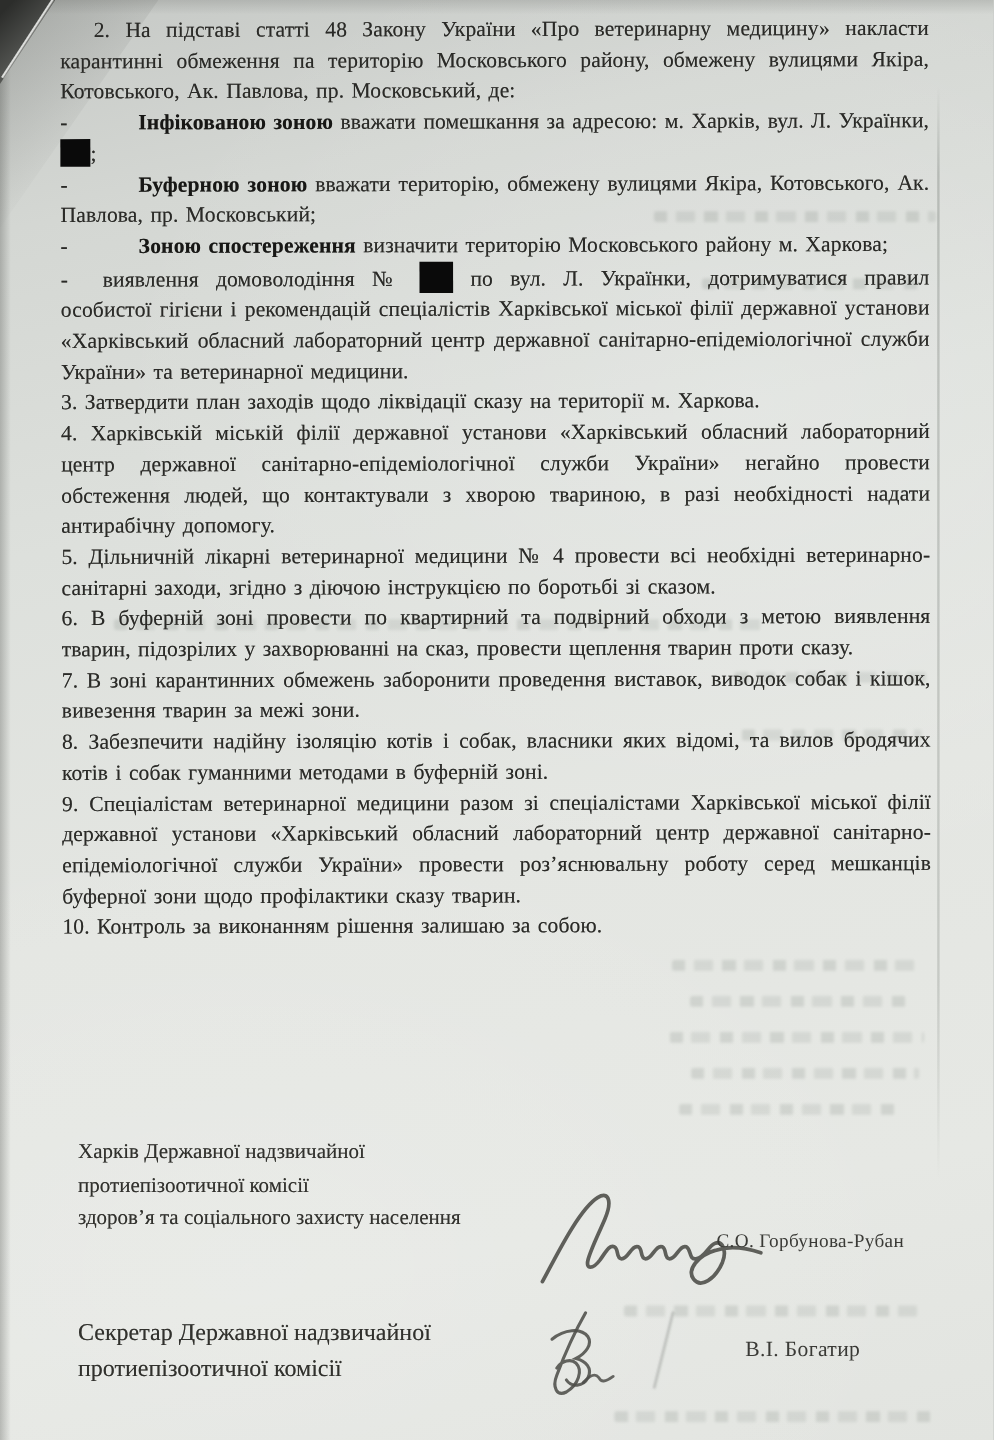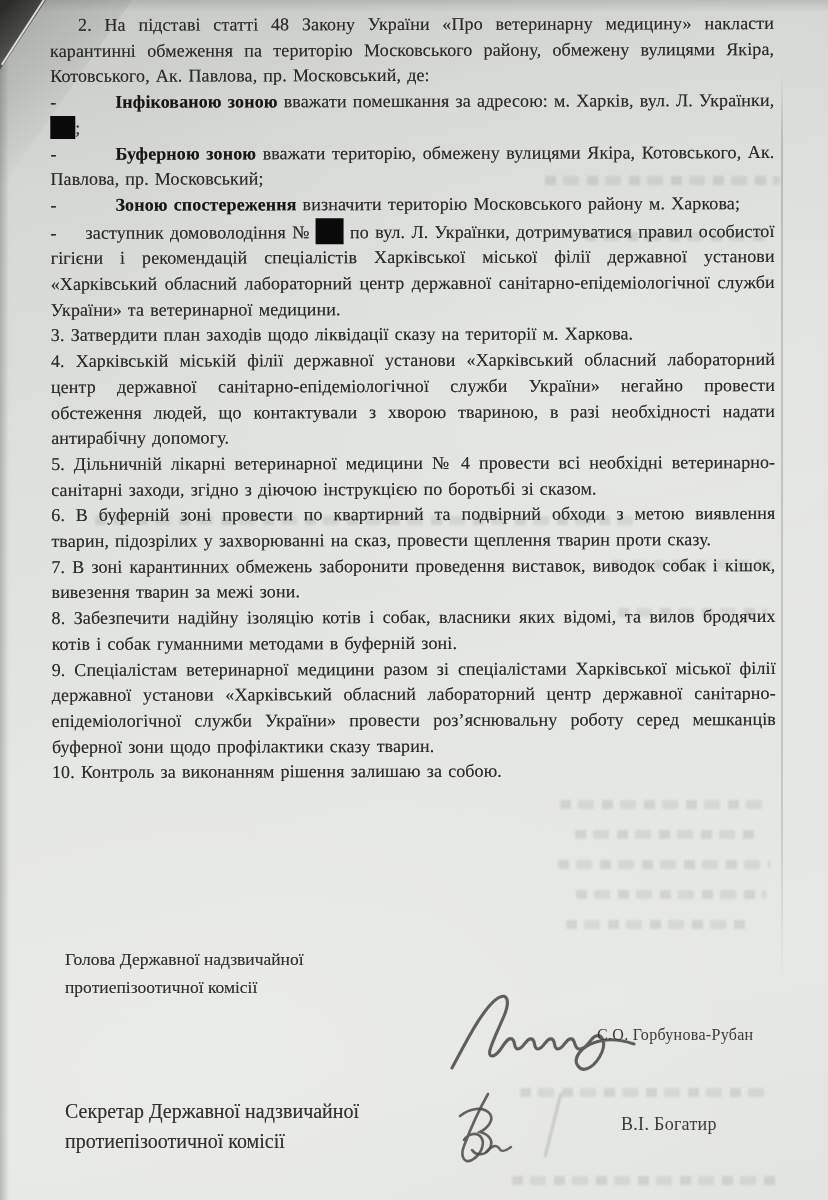--- a/index.html
+++ b/index.html
@@ -97,35 +97,36 @@
 
   <div class="bodytext">
     <p class="p-indent"><span>2.   На підставі статті 48 Закону України «Про ветеринарну медицину» накласти карантинні обмеження па територію Московського району, обмежену вулицями Якіра, Котовського, Ак. Павлова, пр. Московський, де:</span></p>
 
     <p><span class="marker">-</span><span class="bold">Інфікованою зоною</span><span> вважати помешкання за адресою: м. Харків, вул. Л. Українки, </span><span class="redact r1"></span><span>;</span></p>
 
     <p><span class="marker">-</span><span class="bold">Буферною зоною</span><span> вважати територію, обмежену вулицями Якіра, Котовського, Ак. Павлова, пр. Московський;</span></p>
 
     <p><span class="marker">-</span><span class="bold">Зоною спостереження</span><span> визначити територію Московського району м. Харкова;</span></p>
 
-    <p><span class="marker small">-</span><span>заступник домоволодіння № </span><span class="redact r2"></span><span> по вул. Л. Українки, дотримуватися правил особистої гігієни і рекомендацій спеціалістів Харківської міської філії державної установи «Харківський обласний лабораторний центр державної санітарно-епідеміологічної служби України» та ветеринарної медицини.</span></p>
+    <p><span class="marker small">-</span><span>виявлення домоволодіння № </span><span class="redact r2"></span><span> по вул. Л. Українки, дотримуватися правил особистої гігієни і рекомендацій спеціалістів Харківської міської філії державної установи «Харківський обласний лабораторний центр державної санітарно-епідеміологічної служби України» та ветеринарної медицини.</span></p>
 
     <p><span>3. Затвердити план заходів щодо ліквідації сказу на території м. Харкова.</span></p>
     <p><span>4. Харківській міській філії державної установи «Харківський обласний лабораторний центр державної санітарно-епідеміологічної служби України» негайно провести обстеження людей, що контактували з хворою твариною, в разі необхідності надати антирабічну допомогу.</span></p>
     <p><span>5. Дільничній лікарні ветеринарної медицини № 4 провести всі необхідні ветеринарно-санітарні заходи, згідно з діючою інструкцією по боротьбі зі сказом.</span></p>
     <p><span>6. В буферній зоні провести по квартирний та подвірний обходи з метою виявлення тварин, підозрілих у захворюванні на сказ, провести щеплення тварин проти сказу.</span></p>
     <p><span>7. В зоні карантинних обмежень заборонити проведення виставок, виводок собак і кішок, вивезення тварин за межі зони.</span></p>
     <p><span>8. Забезпечити надійну ізоляцію котів і собак, власники яких відомі, та вилов бродячих котів і собак гуманними методами в буферній зоні.</span></p>
     <p><span>9. Спеціалістам ветеринарної медицини разом зі спеціалістами Харківської міської філії державної установи «Харківський обласний лабораторний центр державної санітарно-епідеміологічної служби України» провести роз’яснювальну роботу серед мешканців буферної зони щодо профілактики сказу тварин.</span></p>
     <p><span>10.  Контроль за виконанням рішення залишаю за собою.</span></p>
   </div>
 
   <div class="sigblock1">
-    <div>Голова Державної надзвичайної</div>
+    <div>Харків Державної надзвичайної</div>
     <div>протиепізоотичної комісії</div>
+    <div>здоров’я та соціального захисту населення</div>
   </div>
 
   <svg class="sigscribble sig1" viewBox="0 0 205 88">
     <path d="M4,78 C14,60 34,18 50,8 C60,2 62,12 56,26 C50,40 44,52 42,60 C40,68 46,68 52,60 C57,53 60,47 64,49 C68,51 65,59 70,59 C76,59 78,47 84,49 C88,51 85,59 90,59 C96,59 98,47 104,49 C108,51 105,59 110,59 C116,59 118,47 124,49 C128,51 126,60 132,59 C140,58 142,48 148,46 C154,44 158,52 154,62 C148,76 136,84 130,76 C124,68 134,56 148,52 C160,48 174,50 186,54" fill="none" stroke="#4b4b47" stroke-width="3.1" stroke-linecap="round" opacity="0.88"></path>
   </svg>
   <div class="signame1">С.О. Горбунова-Рубан</div>
 
   <div class="sigblock2">
     <div>Секретар Державної надзвичайної</div>
     <div>протиепізоотичної комісії</div>

